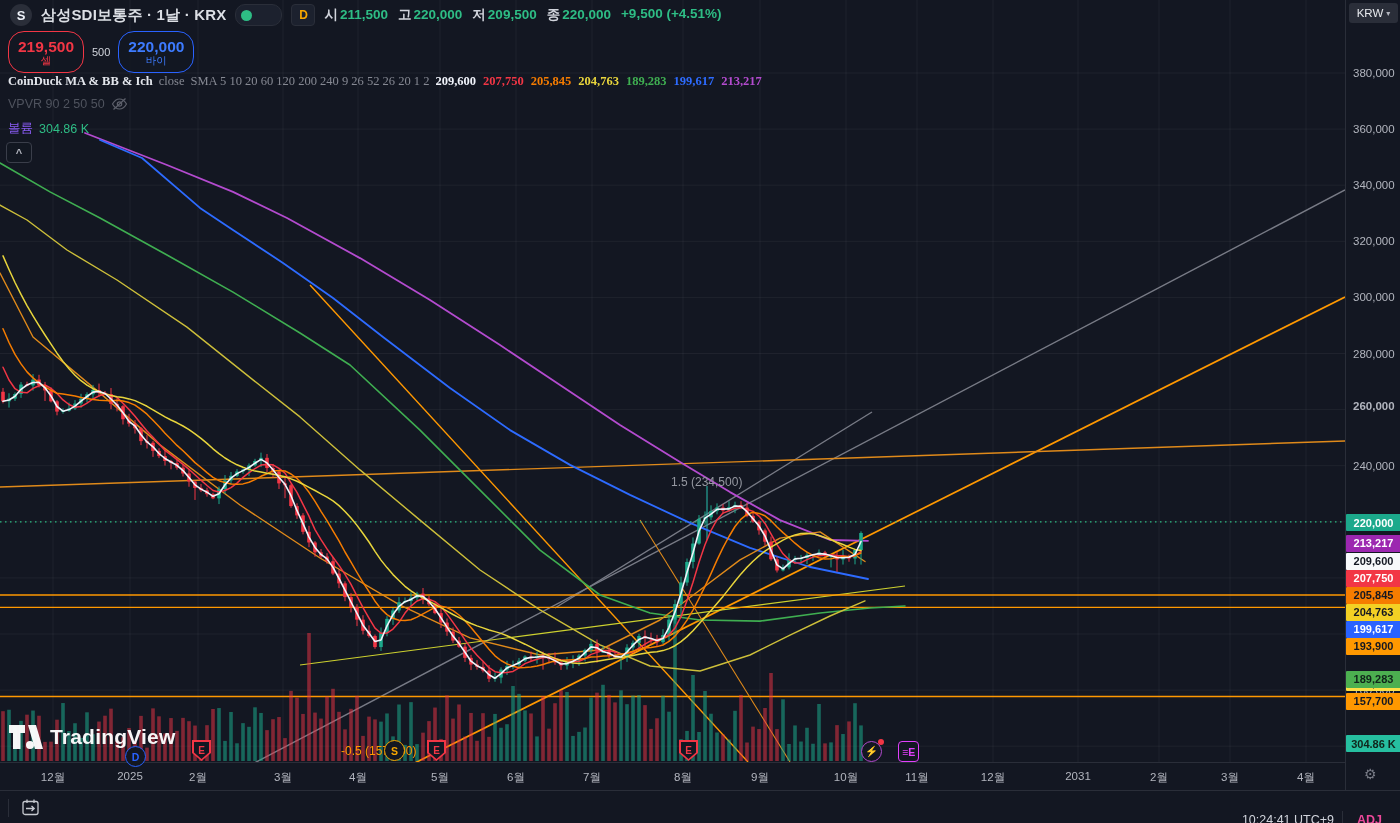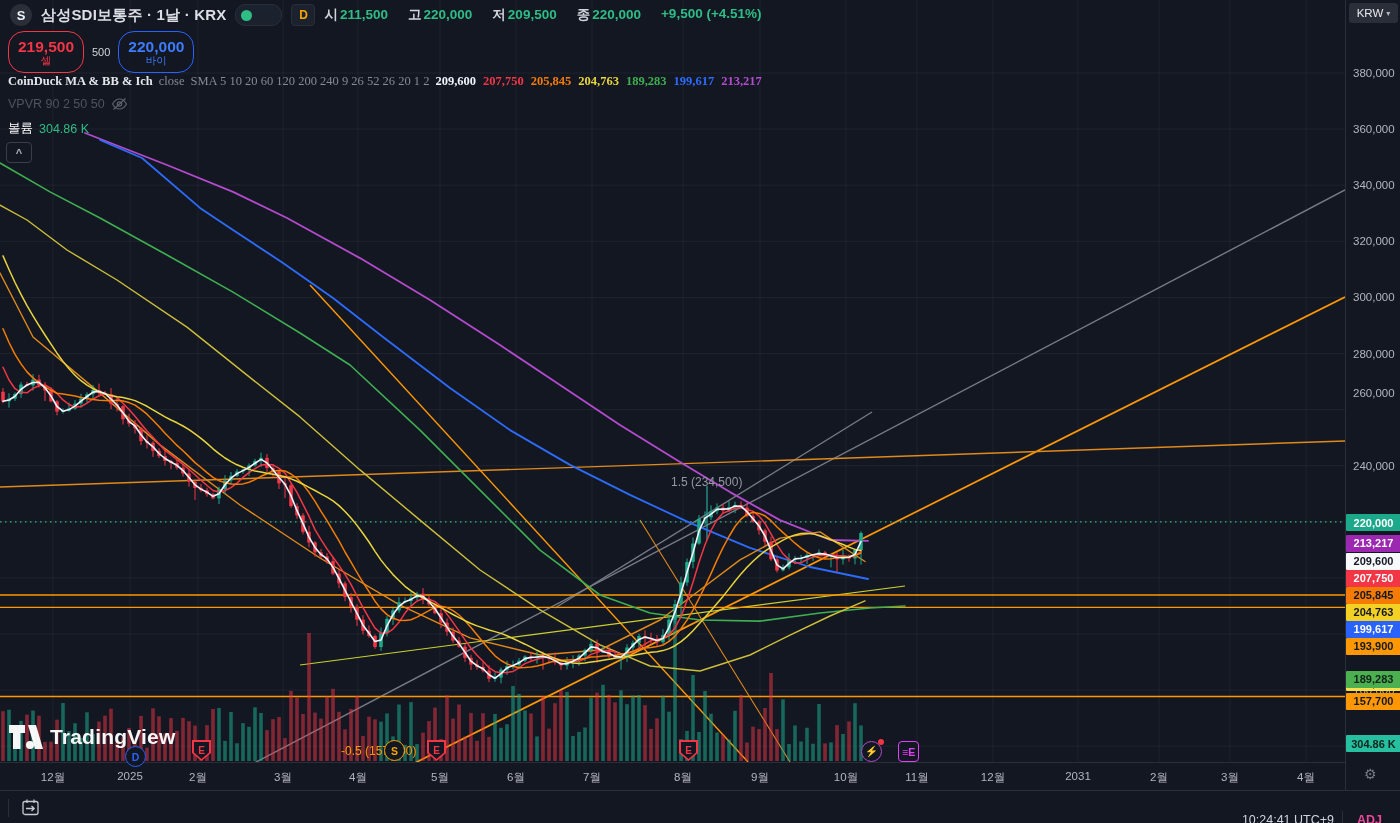--- a/index.html
+++ b/index.html
@@ -10,40 +10,40 @@
   
   #hdr{position:absolute;left:10px;top:4px;display:flex;align-items:center;gap:9px;z-index:30;}
   .sym-logo{width:22px;height:22px;border-radius:50%;background:#2a2e39;color:#f0f3fa;font-weight:bold;
     font-size:13px;display:flex;align-items:center;justify-content:center;}
   .sym-title{color:#dcdfe5;font-size:15px;font-weight:bold;letter-spacing:.2px;}
   .dot-pill{width:40px;height:20px;border-radius:10px;background:#1c212e;border:1px solid #2a2e39;
     display:flex;align-items:center;padding-left:5px;}
   .dot-pill .dot{width:11px;height:11px;border-radius:50%;background:#2ebd85;}
   .tf-box{width:22px;height:20px;border-radius:4px;background:#1c212e;border:1px solid #2a2e39;color:#f7a600;
     font-size:12px;font-weight:bold;display:flex;align-items:center;justify-content:center;}
-  #ohlc{display:flex;gap:20px;font-size:13.5px;font-weight:bold;}
+  #ohlc{display:flex;gap:10px;font-size:13.5px;font-weight:bold;}
   #ohlc .lbl{color:#d1d4dc;margin-right:2px;}
   #ohlc .val,#ohlc .chg{color:#2ebd85;}
   
   #trade{position:absolute;left:8px;top:31px;display:flex;align-items:center;gap:8px;z-index:30;}
   .trade-btn{width:74px;height:40px;border-radius:16px;background:rgba(19,23,34,.85);display:flex;
     flex-direction:column;align-items:center;justify-content:center;line-height:1.1;cursor:pointer;}
   .sell{border:1.5px solid #f23645;color:#f23645;}
   .buy{border:1.5px solid #2962ff;color:#3d7bff;}
   .trade-btn .p{font-size:15.5px;font-weight:bold;}
   .trade-btn .t{font-size:10.5px;}
   #spread{color:#d1d4dc;font-size:11px;}
   
   .legend-row{position:absolute;display:flex;align-items:center;gap:6px;white-space:nowrap;z-index:30;}
   #ind1{left:8px;top:74px;font-size:12.5px;font-family:Liberation Serif, serif;}
   #ind1 .name{color:#e3e6ec;font-weight:bold;}
   #ind1 .params{color:#868993;}
   #vpvr{left:8px;top:97px;font-size:12.5px;color:#4f535e;}
   #vol-legend{left:8px;top:120px;font-size:12.5px;}
-  #vol-legend .n{color:#ffffff;}
+  #vol-legend .n{color:#8b5cf6;}
   #vol-legend .v{color:#2ebd85;}
   #collapse{position:absolute;left:6px;top:142px;width:24px;height:19px;border:1px solid #3a3e4a;border-radius:4px;
     color:#b2b5be;font-size:11px;display:flex;align-items:center;justify-content:center;z-index:30;cursor:pointer;
     background:rgba(19,23,34,.6);font-weight:bold;}
   
   #wm{position:absolute;left:8px;top:724px;display:flex;align-items:center;gap:6px;z-index:5;opacity:.96;}
   #wm .wm-text{color:#fff;font-weight:bold;font-size:21px;letter-spacing:.2px;}
   
   .fib{position:absolute;font-size:12px;z-index:6;}
   
@@ -667,21 +667,21 @@
       <span>KRW</span>
       <span style="font-size:8px;color:#b2b5be;">▾</span>
     </div>
     <div id="axis-gear">⚙</div>
   <div class="ptick" style="top: 67px;">380,000</div>
       <div class="ptick" style="top: 123.1px;">360,000</div>
       <div class="ptick" style="top: 179.2px;">340,000</div>
       <div class="ptick" style="top: 235.3px;">320,000</div>
       <div class="ptick" style="top: 291.4px;">300,000</div>
       <div class="ptick" style="top: 347.5px;">280,000</div>
-      <div class="ptick" style="top: 387px;">260,000</div>
+      <div class="ptick" style="top: 400px; font-weight: bold;">260,000</div>
       <div class="ptick" style="top: 459.7px;">240,000</div>
       <div class="ptick" style="top: 515.8px;">220,000</div>
       <div class="ptick" style="top: 571.9px;">200,000</div>
       <div class="ptick" style="top: 628px;">180,000</div>
       <div class="ptick" style="top: 684.1px;">160,000</div>
       <div class="ptick" style="top: 740.2px;">140,000</div>
       <div class="pchip" style="top: 514px; background: rgb(28, 169, 139); color: rgb(255, 255, 255);">220,000</div>
       <div class="pchip" style="top: 534.5px; background: rgb(156, 39, 176); color: rgb(255, 255, 255);">213,217</div>
       <div class="pchip" style="top: 552.5px; background: rgb(248, 249, 251); color: rgb(19, 23, 34);">209,600</div>
       <div class="pchip" style="top: 569.5px; background: rgb(242, 54, 69); color: rgb(255, 255, 255);">207,750</div>

